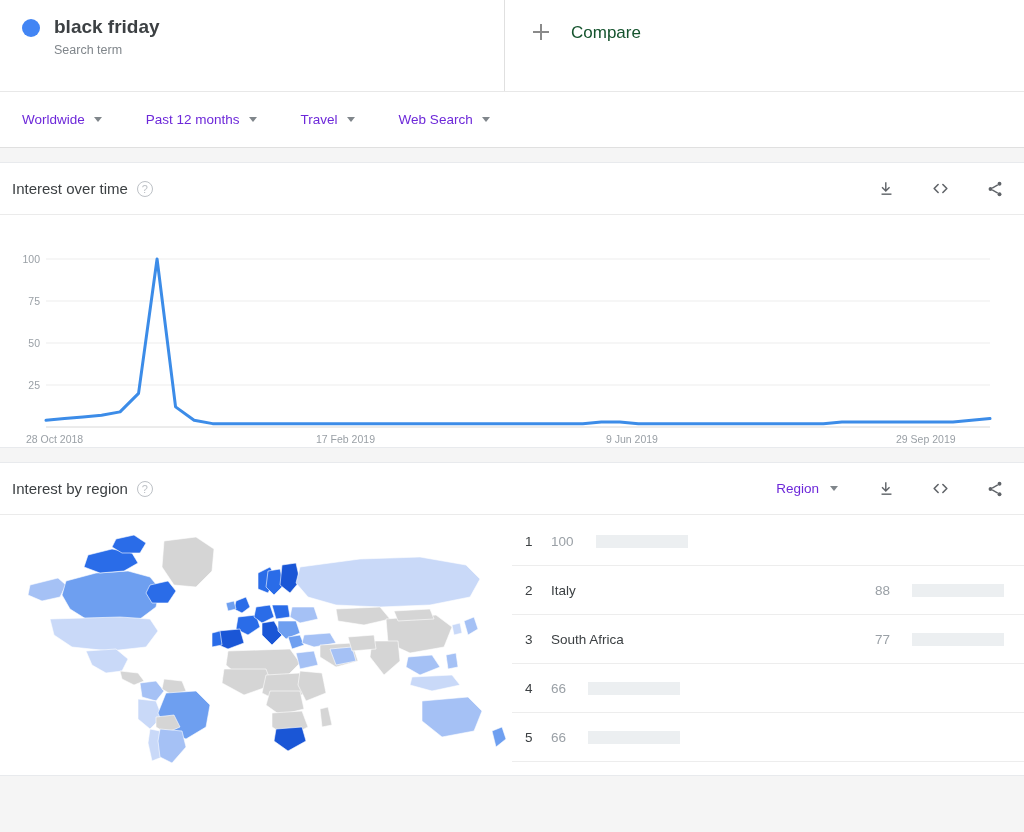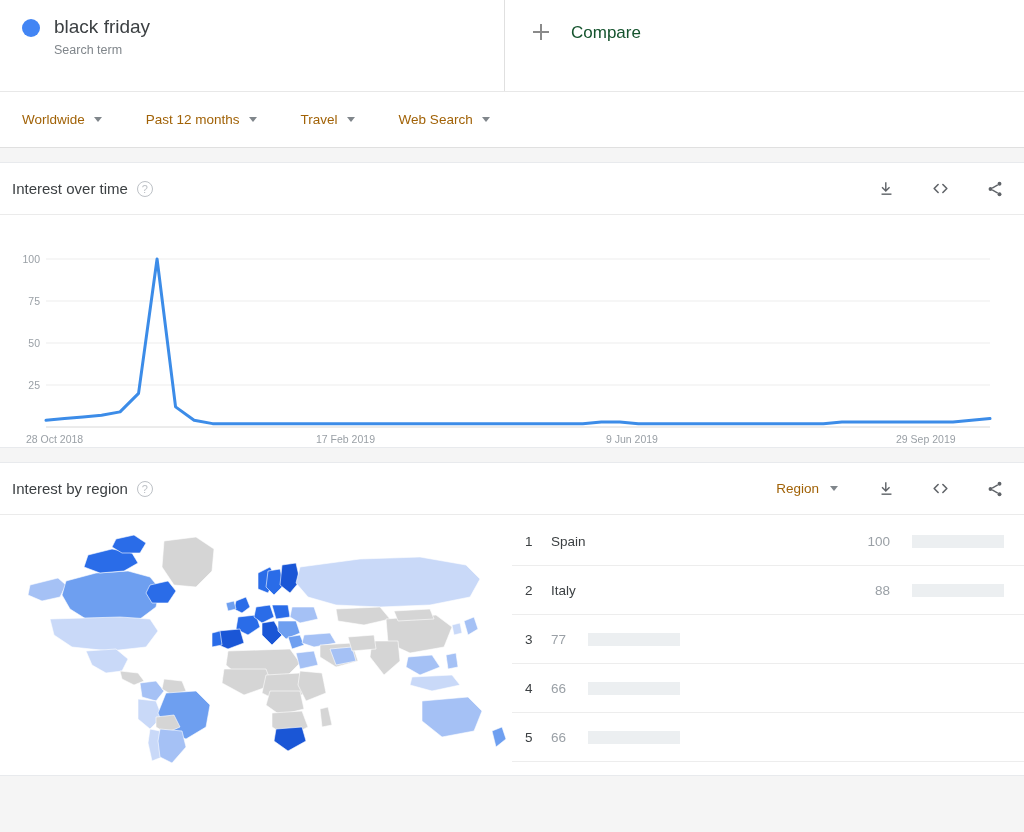--- a/index.html
+++ b/index.html
@@ -38,21 +38,21 @@
     background: #4285f4;
     margin-top: 5px;
     margin-right: 14px;
     flex: none;
   }
   .term-text { display: flex; flex-direction: column; }
   .term-title {
     font-size: 19px;
     color: #3c4043;
     line-height: 26px;
-    font-weight: 400;
+    font-weight: 700;
   }
   .term-sub {
     font-size: 12.5px;
     color: #80868b;
     margin-top: 3px;
   }
   .compare-cell {
     flex: 1;
     display: flex;
     align-items: flex-start;
@@ -89,21 +89,21 @@
     border-bottom: 1px solid #e0e0e0;
   }
   .filter {
     display: flex;
     align-items: center;
     cursor: pointer;
     margin-right: 44px;
   }
   .filter-label {
     font-size: 13.5px;
-    color: #a16207;
+    color: #6d28d9;
     margin-right: 9px;
   }
   .caret {
     width: 0; height: 0;
     border-left: 4.5px solid transparent;
     border-right: 4.5px solid transparent;
     border-top: 5px solid #80868b;
   }
 
   
@@ -413,36 +413,36 @@
 
           <path fill="#a5c1f5" d="M422 178 L468 174 L482 188 L474 208 L442 214 L422 198 Z"></path>
           <path fill="#6e9ff0" d="M492 208 L502 204 L506 216 L496 224 Z"></path>
         </g>
       </svg>
     </div>
 
     <div class="list-pane">
       <div class="region-row">
         <span class="rank">1</span>
-        <span class="region-name">Spain</span>
         <span class="region-value">100</span>
         <span class="bar-track">
           <span class="bar-fill" style="width: 100%;"></span>
         </span>
       </div>
       <div class="region-row">
         <span class="rank">2</span>
         <span class="region-name">Italy</span>
         <span class="region-value">88</span>
         <span class="bar-track">
           <span class="bar-fill" style="width: 88%;"></span>
         </span>
       </div>
       <div class="region-row">
         <span class="rank">3</span>
+        <span class="region-name">South Africa</span>
         <span class="region-value">77</span>
         <span class="bar-track">
           <span class="bar-fill" style="width: 77%;"></span>
         </span>
       </div>
       <div class="region-row">
         <span class="rank">4</span>
         <span class="region-value">66</span>
         <span class="bar-track">
           <span class="bar-fill" style="width: 66%;"></span>

